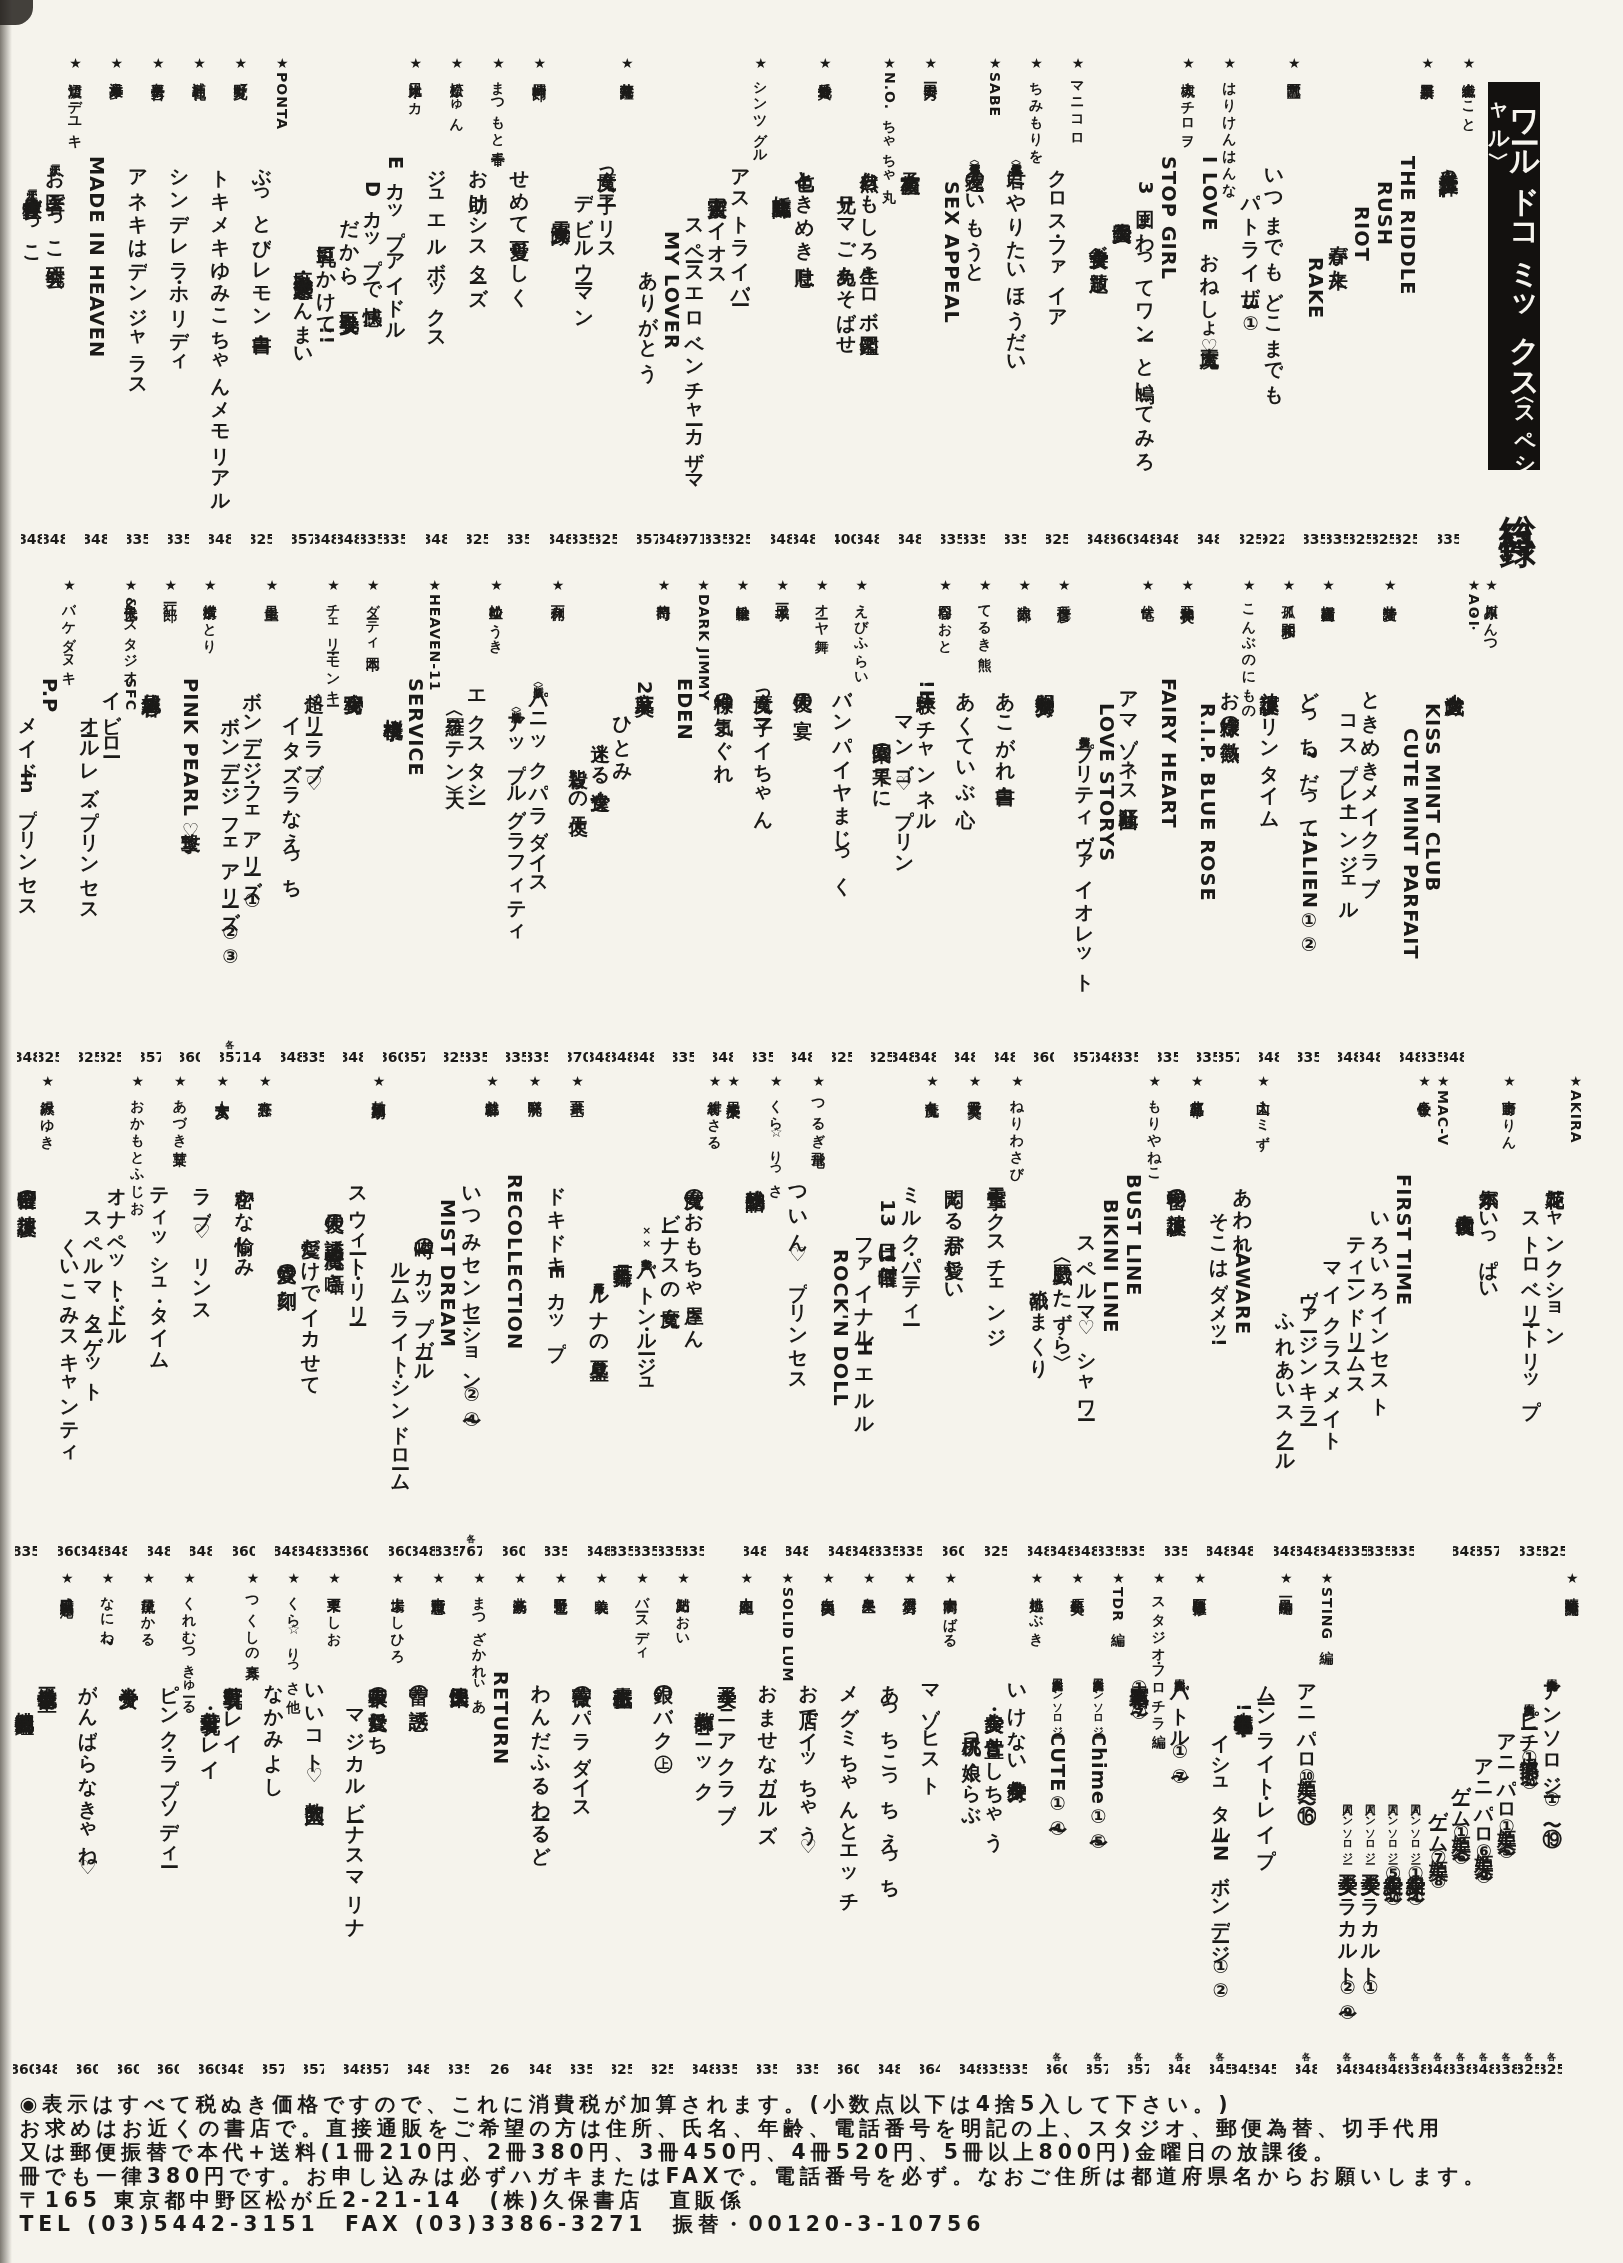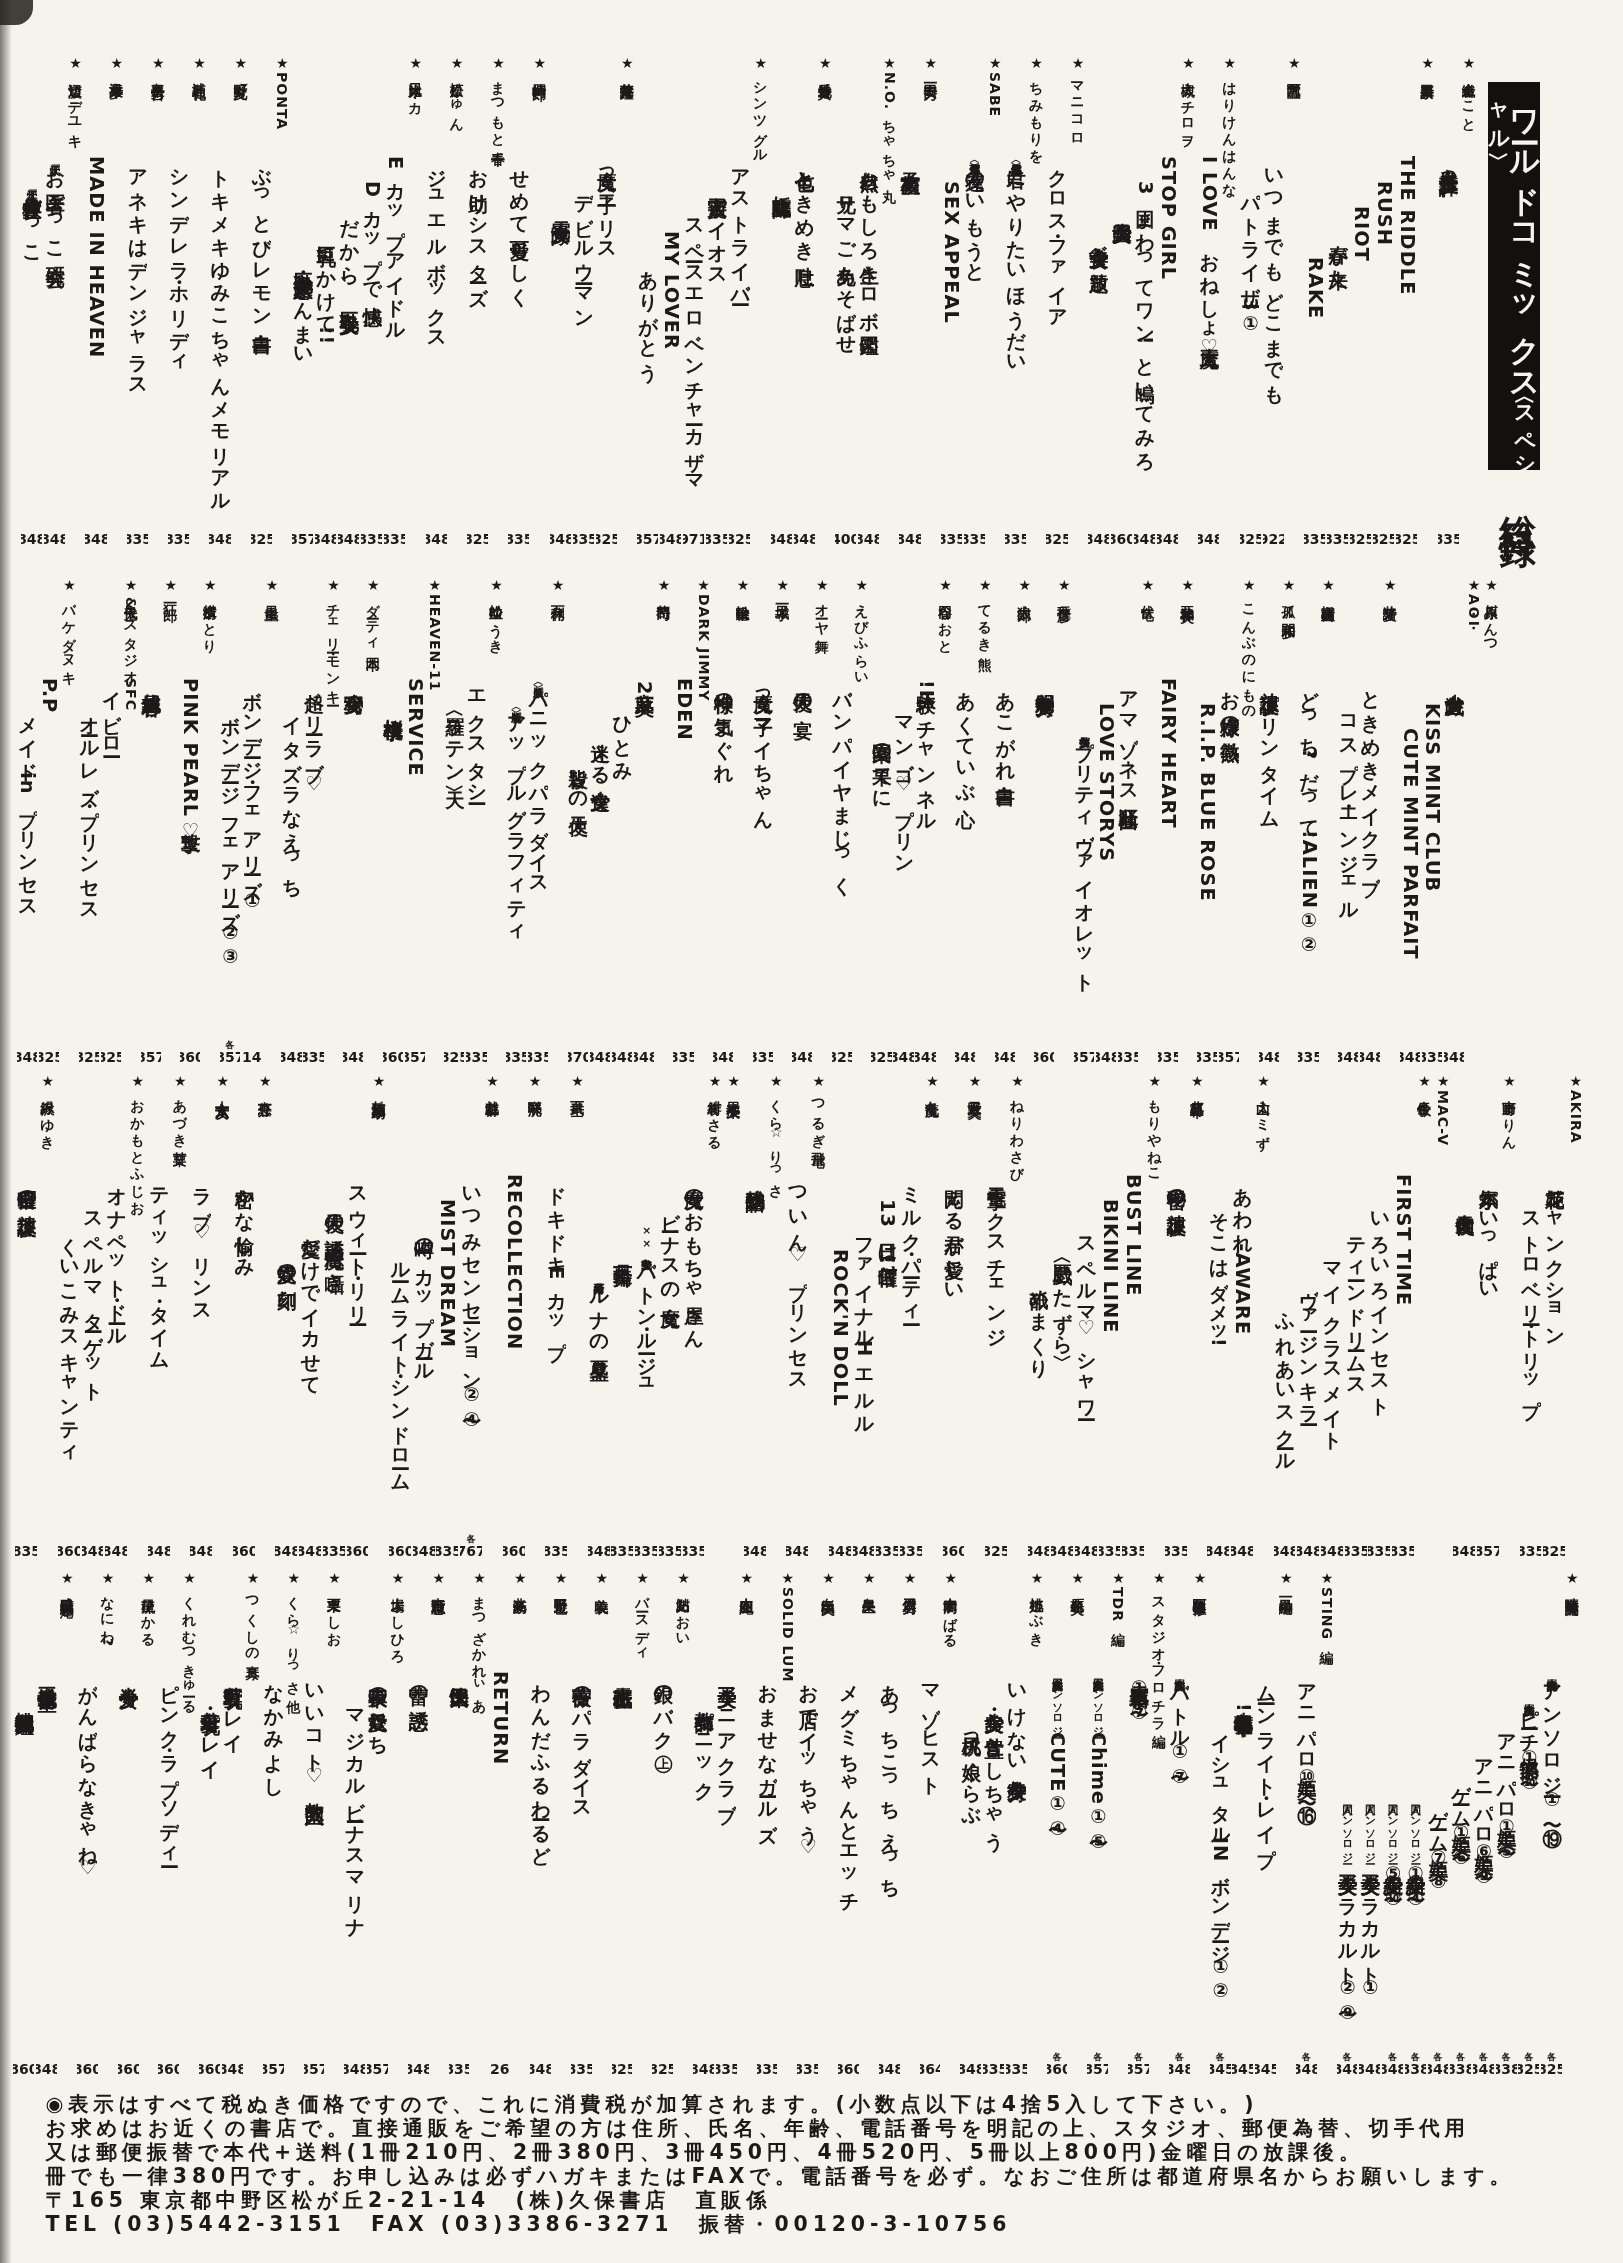--- a/index.html
+++ b/index.html
@@ -26,21 +26,21 @@
   .col.b{width:25px;}
   .col .vt{flex:1 1 auto;overflow:hidden;}
   .a .vt{font-size:14px;font-weight:700;letter-spacing:1px;}
   .b .vt{font-size:19.4px;font-weight:600;letter-spacing:1px;}
   .px{font-size:10.7px;font-weight:600;letter-spacing:0;}
   .pr{writing-mode:horizontal-tb;display:flex;flex-direction:column;align-items:center;
       justify-content:flex-end;min-height:33px;font-size:14px;font-weight:700;white-space:nowrap;line-height:1;}
   .pr .each{font-size:9.2px;font-weight:600;line-height:1;margin-bottom:1px;}
   .footer{position:absolute;left:19.4px;right:11.6px;top:2092px;font-size:20.4px;font-weight:600;
       line-height:24px;letter-spacing:4.9px;white-space:nowrap;}
-  .footer .row{overflow:hidden;margin-left:26px;}
+  .footer .row{overflow:hidden;}
   .invert{background:#14120f;color:#f6f4ee;padding:0 4.9px;letter-spacing:3.9px;}
 </style>
 </head>
 <body>
 
 <div class="page">
   <div class="edge-left"></div>
   <div class="corner-mark"></div>
 
   <div class="title-bar">

